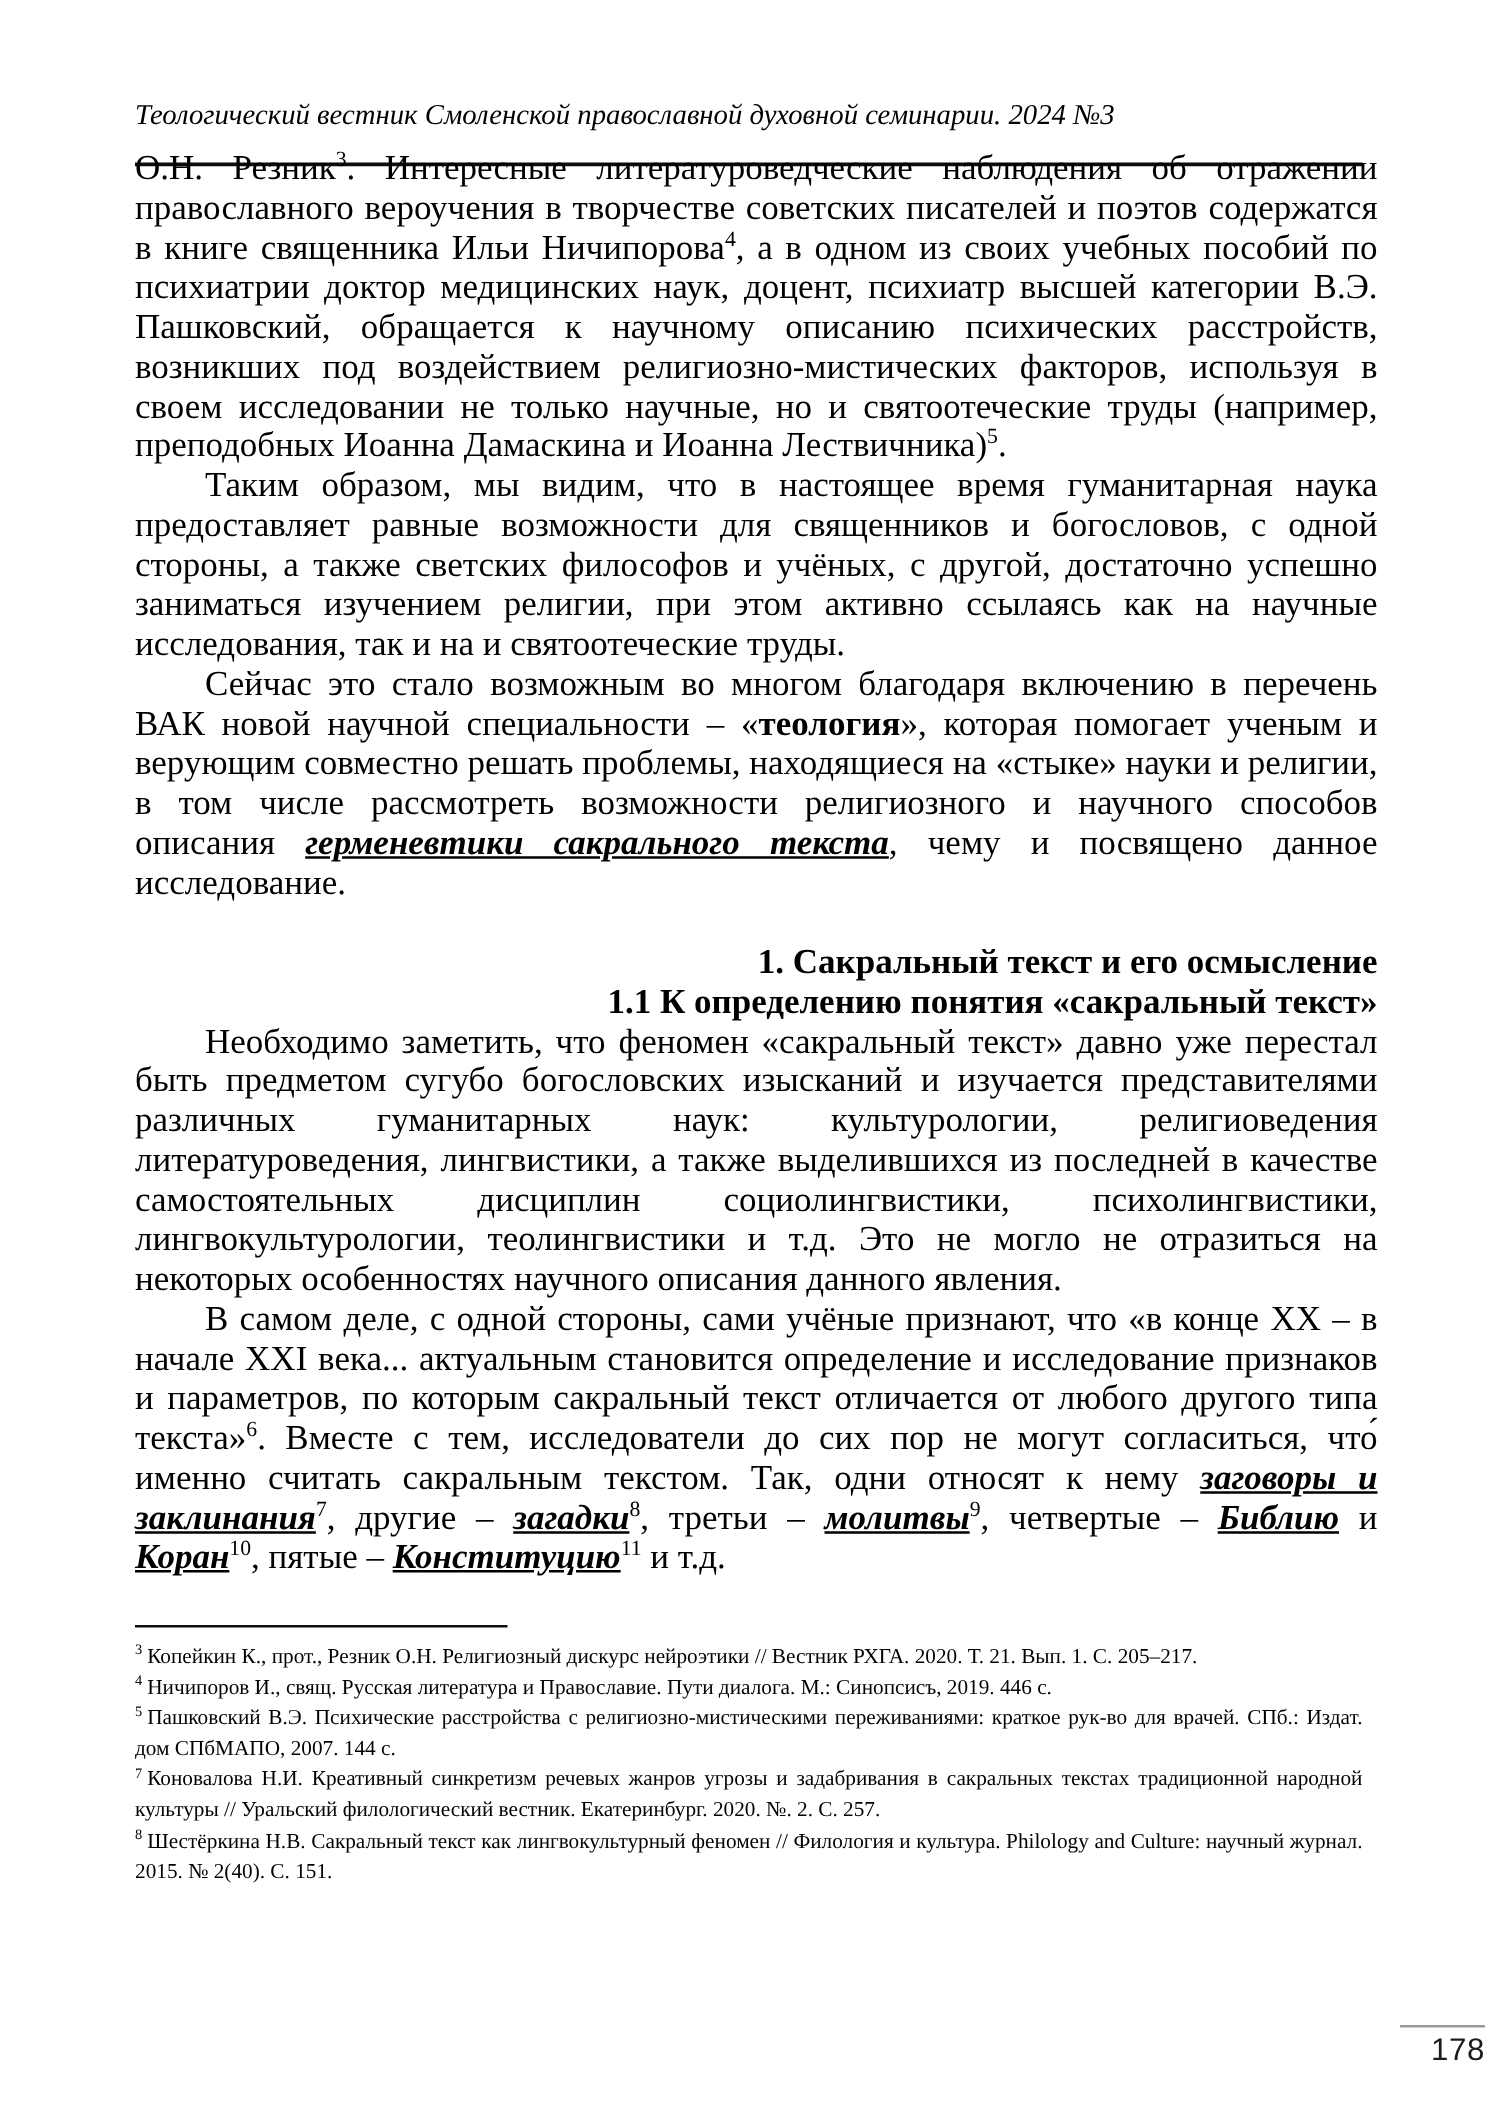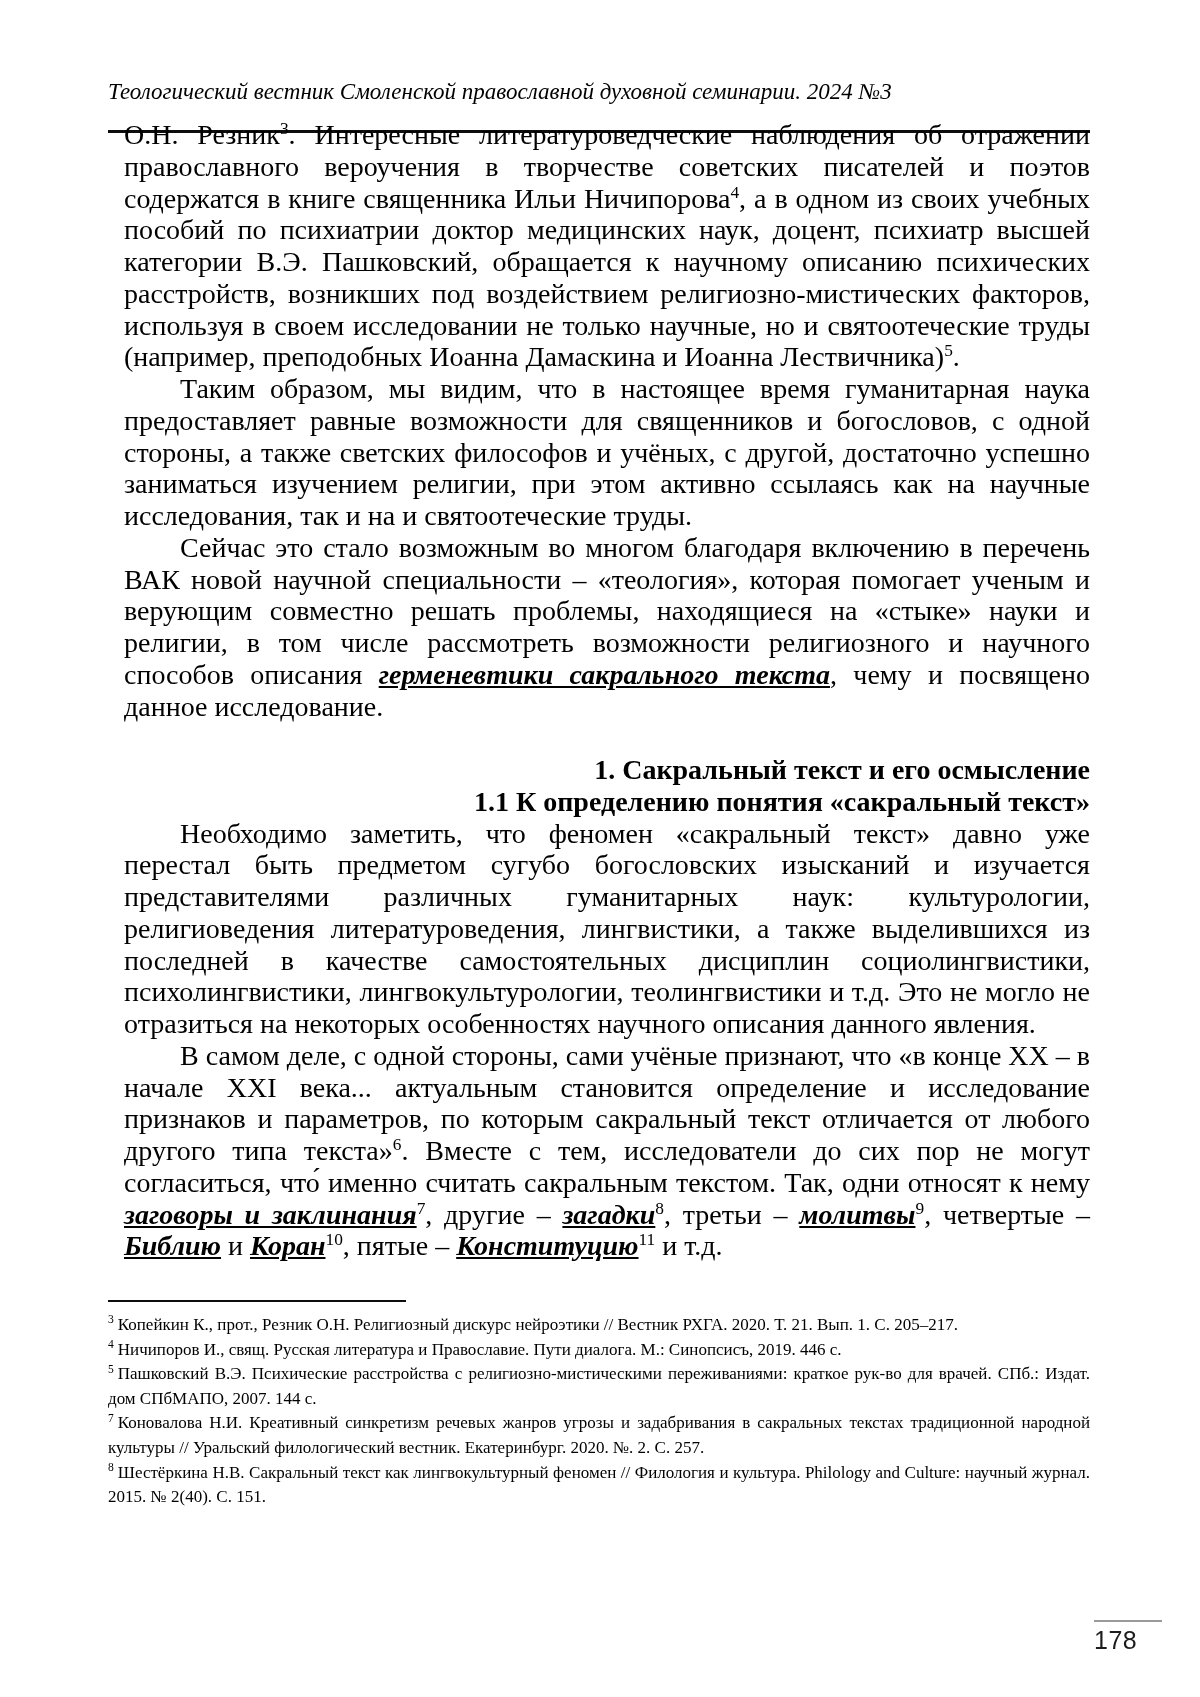--- a/index.html
+++ b/index.html
@@ -14,45 +14,44 @@
 
   .running-header {
     position: absolute; left: 108px; right: 110px; top: 78px;
     font-style: italic; font-size: 23px; line-height: 27px;
     border-bottom: 3px solid #0d0d0d;
     padding-bottom: 25px;
     white-space: nowrap;
   }
 
   .body-text {
-    position: absolute; left: 108px; right: 110px; top: 119px;
+    position: absolute; left: 108px; right: 98px; top: 119px;
     font-size: 28px; line-height: 31.75px;
     text-align: justify;
-    margin-left: 16px;
   }
   .body-text p { margin: 0; }
   p.indent { text-indent: 56px; }
   p.heading { font-weight: bold; text-align: right; }
   p.gap-before { margin-top: 31.75px; }
-  .b  { font-weight: normal; }
+  .b  { font-weight: bold; }
   .bi { font-weight: bold; font-style: italic; text-decoration: underline; }
   .sup { vertical-align: super; font-size: 0.62em; line-height: 0; }
 
   .footnotes {
     position: absolute; left: 108px; right: 110px; top: 1300px;
     font-size: 17px; line-height: 24.6px;
     text-align: justify;
   }
   .fn-separator { width: 298px; height: 0; border-top: 2px solid #0d0d0d; margin-bottom: 11px; }
   .footnote { margin: 0; }
   .fn-marker { vertical-align: super; font-size: 0.68em; line-height: 0; margin-right: 4px; }
 
   .page-footer {
-    position: absolute; top: 1620px; right: 38px; width: 68px;
-    text-align: left;
+    position: absolute; top: 1620px; right: 12px; width: 68px;
+    text-align: right;
     font-family: "Liberation Sans", sans-serif;
   }
   .footer-rule { height: 0; border-top: 2px solid #9a9a9a; margin-bottom: 4px; }
   .page-number { font-size: 25px; color: #1c1c1c; letter-spacing: 0.5px; }
 </style>
 </head>
 <body>
 
 <div class="page">
 

